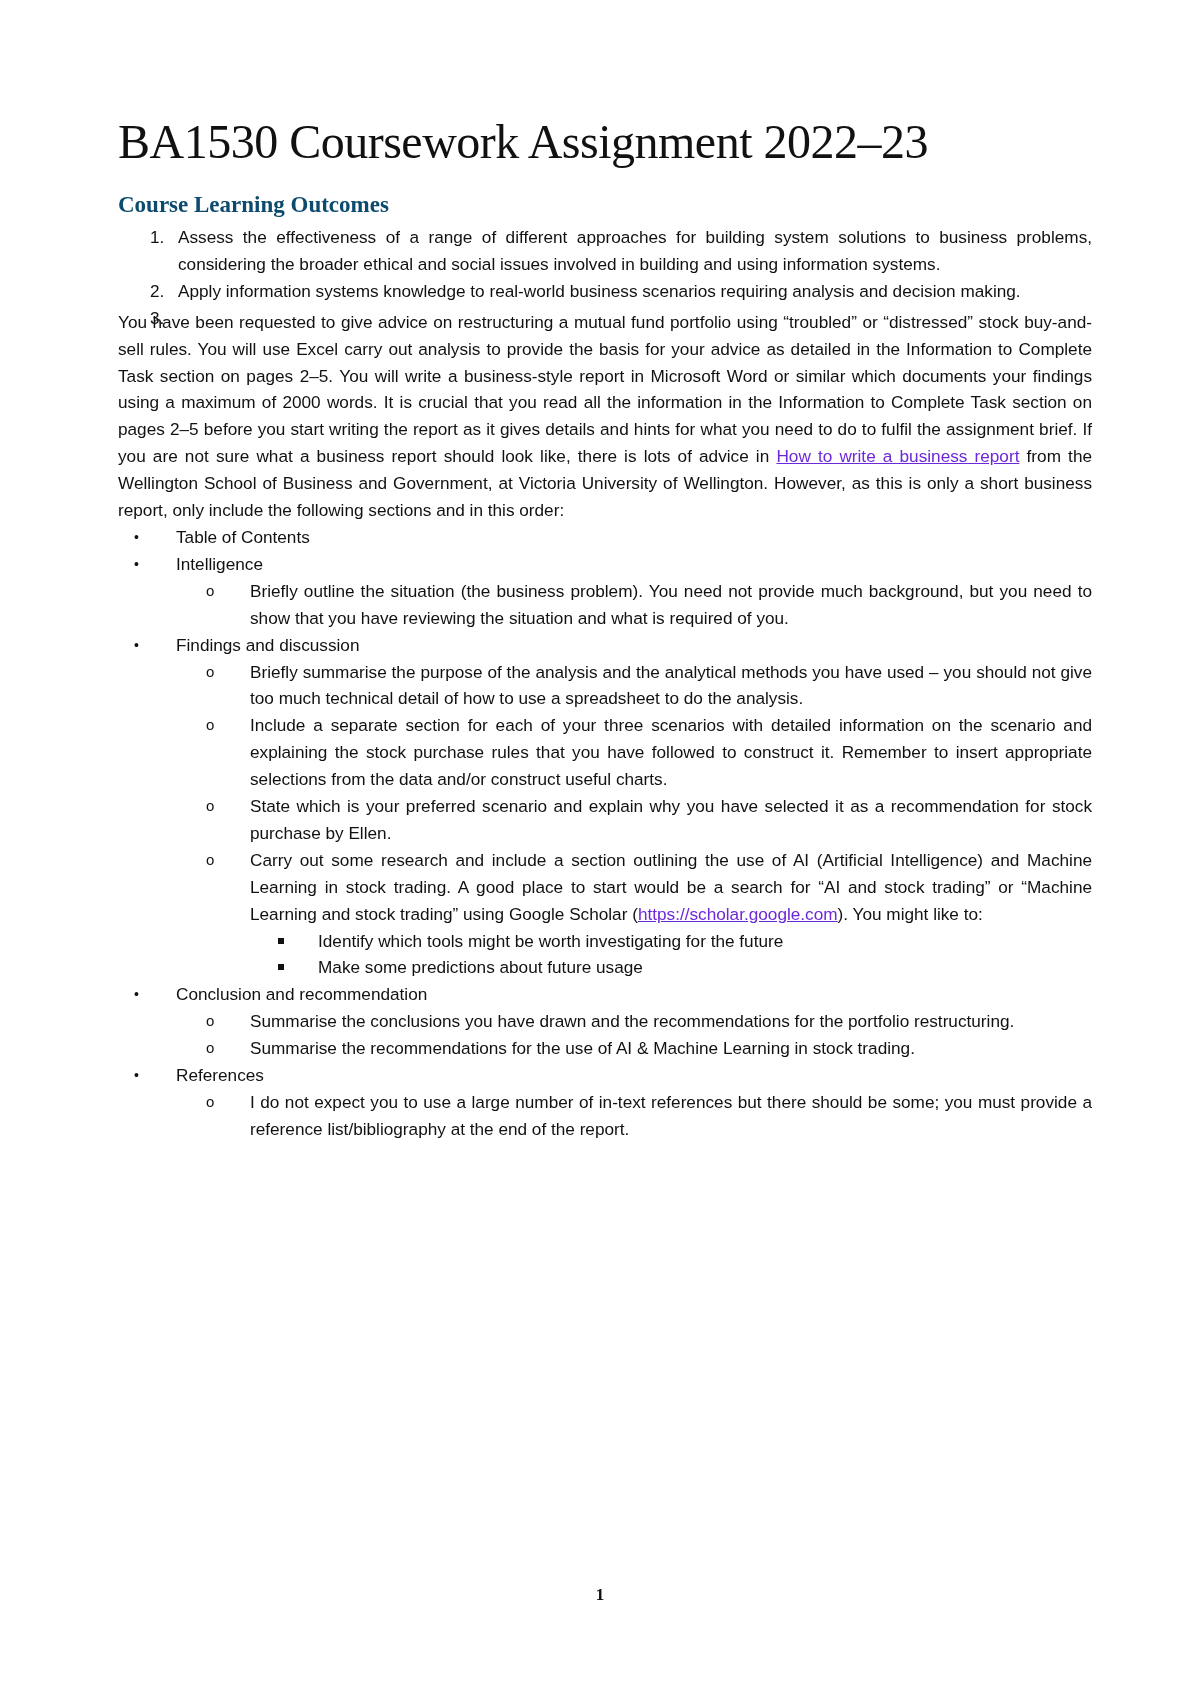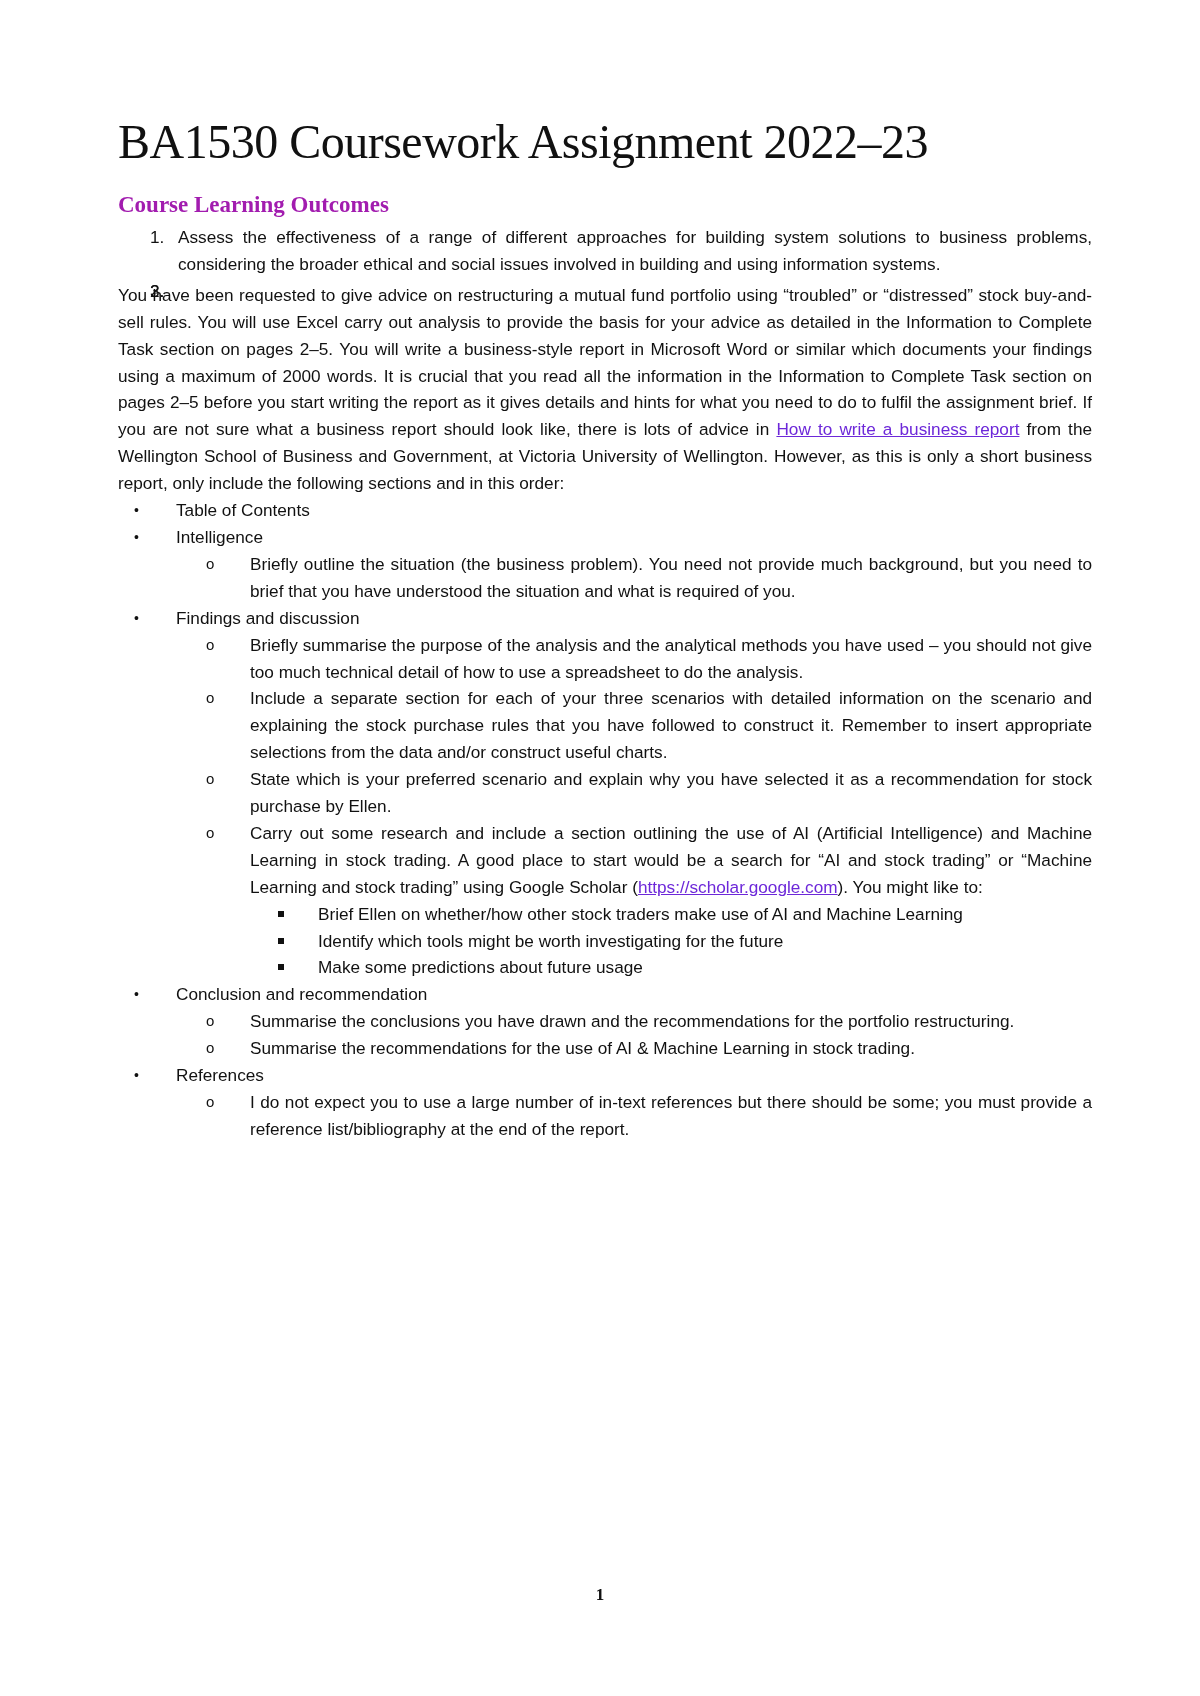--- a/index.html
+++ b/index.html
@@ -33,21 +33,21 @@
       font-size: 48px;
       font-weight: normal;
       margin: 0;
       line-height: 60px;
       color: #111;
       letter-spacing: -0.5px;
     }
     .section-heading {
       font-family: "Liberation Serif", serif;
       font-weight: bold;
-      color: #a21caf;
+      color: #0c4a6e;
       margin: 0;
     }
     .h-clo {
       font-size: 23px;
       margin-top: 18px;
       line-height: 30px;
     }
     .h-task {
       font-size: 25px;
       margin-top: 26px;
@@ -148,20 +148,21 @@
 
     <h2 class="section-heading h-clo">Course Learning Outcomes</h2>
 
     <ol class="outcomes text">
       <li>
         <span class="num">1.</span>
         <span>Assess the effectiveness of a range of different approaches for building system solutions to business problems, considering the broader ethical and social issues involved in building and using information systems.</span>
       </li>
       <li>
         <span class="num">2.</span>
+        <span>Apply information systems knowledge to real-world business scenarios requiring analysis and decision making.</span>
       </li>
       <li>
         <span class="num">3.</span>
       </li>
     </ol>
 
 
     <p class="para text"><span>You have been requested to give advice on restructuring a mutual fund portfolio using “troubled” or “distressed” stock buy-and-sell rules. You will use Excel carry out analysis to provide the basis for your advice as detailed in the Information to Complete Task section on pages 2–5. You will write a business-style report in Microsoft Word or similar which documents your findings using a maximum of 2000 words. It is crucial that you read all the information in the Information to Complete Task section on pages 2–5 before you start writing the report as it gives details and hints for what you need to do to fulfil the assignment brief. If you are not sure what a business report should look like, there is lots of advice in </span><a class="link">How to write a business report</a><span> from the Wellington School of Business and Government, at Victoria University of Wellington. However, as this is only a short business report, only include the following sections and in this order:</span></p>
 
     <ul class="lvl1 text">
@@ -170,21 +171,21 @@
         <span class="b1">•</span>
         <span>Table of Contents</span>
       </li>
 
       <li>
         <span class="b1">•</span>
         <span>Intelligence</span>
         <ul class="lvl2">
           <li>
             <span class="b2">o</span>
-            <span>Briefly outline the situation (the business problem). You need not provide much background, but you need to brief that you have understood the situation and what is required of you.</span>
+            <span>Briefly outline the situation (the business problem). You need not provide much background, but you need to show that you have reviewing the situation and what is required of you.</span>
           </li>
         </ul>
       </li>
 
       <li>
         <span class="b1">•</span>
         <span>Findings and discussion</span>
         <ul class="lvl2">
           <li>
             <span class="b2">o</span>
@@ -195,24 +196,20 @@
             <span>Include a separate section for each of your three scenarios with detailed information on the scenario and explaining the stock purchase rules that you have followed to construct it. Remember to insert appropriate selections from the data and/or construct useful charts.</span>
           </li>
           <li>
             <span class="b2">o</span>
             <span>State which is your preferred scenario and explain why you have selected it as a recommendation for stock purchase by Ellen.</span>
           </li>
           <li>
             <span class="b2">o</span>
             <span>Carry out some research and include a section outlining the use of AI (Artificial Intelligence) and Machine Learning in stock trading. A good place to start would be a search for “AI and stock trading” or “Machine Learning and stock trading” using Google Scholar (</span><a class="link">https://scholar.google.com</a><span>). You might like to:</span>
             <ul class="lvl3">
-              <li>
-                <span class="b3"></span>
-                <span>Brief Ellen on whether/how other stock traders make use of AI and Machine Learning</span>
-              </li>
               <li>
                 <span class="b3"></span>
                 <span>Identify which tools might be worth investigating for the future</span>
               </li>
               <li>
                 <span class="b3"></span>
                 <span>Make some predictions about future usage</span>
               </li>
             </ul>
           </li>

